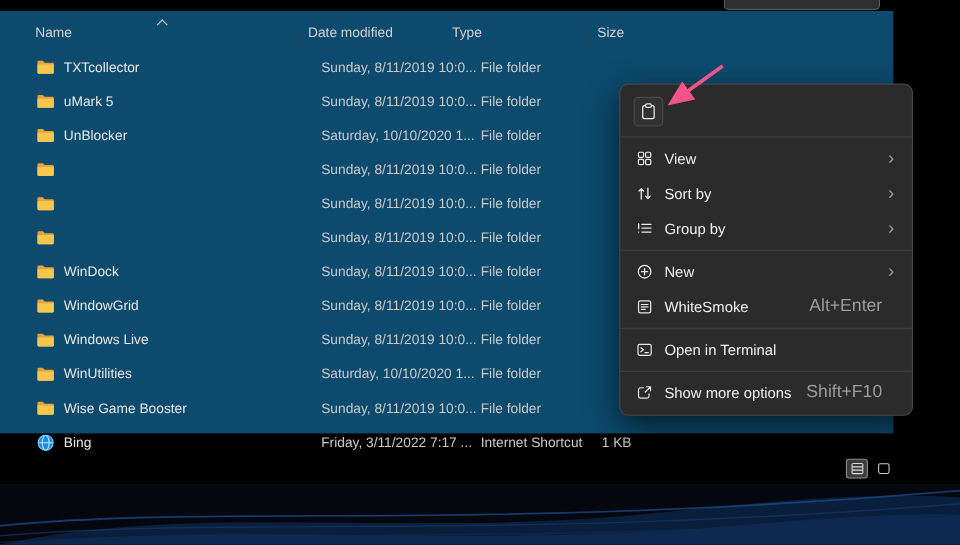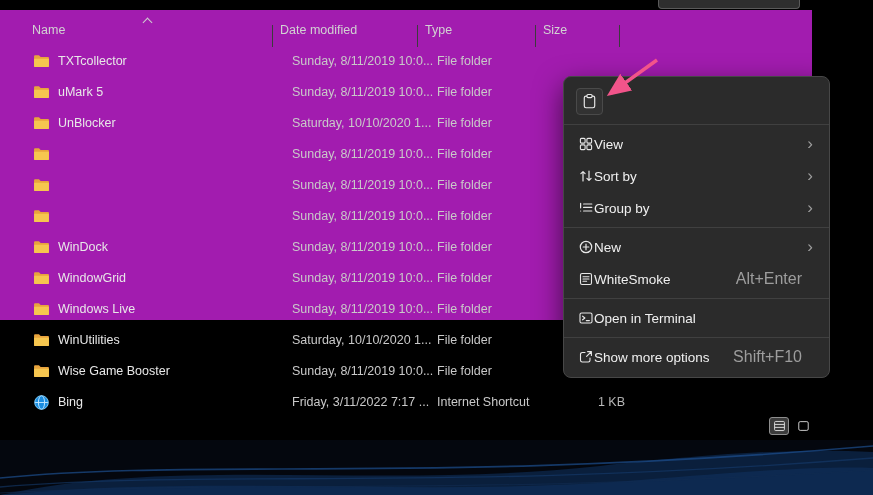--- a/index.html
+++ b/index.html
@@ -4,50 +4,50 @@
 <style>
   *{margin:0;padding:0;box-sizing:border-box}
   html,body{width:873px;height:495px}
   body{position:relative;background:#000;font-family:"Liberation Sans",sans-serif;overflow:hidden;color:#e6e6e6}
   svg.sym{position:absolute;width:0;height:0;overflow:hidden}
 
   
   .srchbox{position:absolute;left:658px;top:0;width:142px;height:9px;border:1px solid #5a5a5a;border-top:none;border-radius:0 0 4px 4px;background:#2e2e2e}
 
   
-  .explorer{position:absolute;left:0;top:10px;width:812px;height:310px;background:#a21caf}
+  .explorer{position:absolute;left:0;top:10px;width:812px;height:384px;background:#0c4a6e}
   .colhead{position:absolute;top:6px;left:0;right:0;height:28px;font-size:12.5px;color:#d2d2d2}
   .colhead .lbl{position:absolute;top:0;line-height:28px;white-space:nowrap}
-  .l-name{left:32px}.l-date{left:280px}.l-type{left:425px}.l-size{left:543px}
+  .l-name{left:32px}.l-date{left:280px}.l-type{left:411px}.l-size{left:543px}
   .vsep{position:absolute;top:9px;width:1px;height:22px;background:#3c3c3c}
   .s1{left:272px}.s2{left:417px}.s3{left:535px}.s4{left:619px}
   .sortchev{position:absolute;left:144px;top:3px;width:7px;height:7px;border-left:1.5px solid #cfcfcf;border-top:1.5px solid #cfcfcf;transform:rotate(45deg)}
 
   .rows{position:absolute;top:36px;left:12px;width:100%}
   .frow{position:relative;height:31px;font-size:12.5px}
   .frow .ic{position:absolute;left:21px;top:7px;width:17px;height:17px}
   .frow .ic svg{width:17px;height:17px;display:block}
   .c-name{position:absolute;left:46px;line-height:31px;color:#e8e8e8;white-space:nowrap}
   .c-date{position:absolute;left:280px;line-height:31px;color:#c9c9c9;white-space:nowrap}
   .c-type{position:absolute;left:425px;line-height:31px;color:#c9c9c9;white-space:nowrap}
-  .c-size{position:absolute;left:535px;width:78px;text-align:right;line-height:31px;color:#c9c9c9;white-space:nowrap}
+  .c-size{position:absolute;left:535px;width:78px;line-height:31px;color:#c9c9c9;white-space:nowrap}
 
   
   .vt{position:absolute;left:769px;top:417px;display:flex;gap:4px}
   .vtbtn{width:20px;height:18px;display:flex;align-items:center;justify-content:center;border-radius:3px;border:1px solid transparent;background:transparent}
   .vtbtn svg{width:15px;height:14px}
   .vtbtn.active{background:#3c3c3c;border-color:#8f8f8f}
 
   
   .cmenu{position:absolute;left:563px;top:76px;width:267px;background:#2b2b2b;border:1px solid #474747;border-radius:8px;box-shadow:0 10px 28px rgba(0,0,0,.6);padding:4px 0;z-index:5}
   .micons{height:40px;display:flex;align-items:center;padding-left:12px}
   .pastebtn{width:27px;height:27px;display:flex;align-items:center;justify-content:center;background:#323232;border:1px solid #4a4a4a;border-radius:4px;cursor:default}
   .pastebtn svg{width:17px;height:17px}
   .msep{height:1px;background:#404040;margin:3px 0}
-  .mi{height:32px;margin:0 5px;padding:0 9px;border-radius:4px;display:flex;align-items:center;font-size:13.5px;color:#f0f0f0}
+  .mi{height:32px;margin:0 5px;padding:0 9px;border-radius:4px;display:flex;align-items:center;gap:10px;font-size:13.5px;color:#f0f0f0}
   .mic{width:16px;height:16px;flex:0 0 16px}
   .mic svg{width:16px;height:16px;display:block}
   .mlabel{white-space:nowrap}
   .chev{margin-left:auto;color:#9d9d9d;font-size:17px;line-height:16px;padding-right:2px}
   .mshort{margin-left:auto;color:#9d9d9d;font-size:16px;padding-right:13px;white-space:nowrap}
 
   
   .arrow{position:absolute;left:589px;top:50px;z-index:9}
 
   

